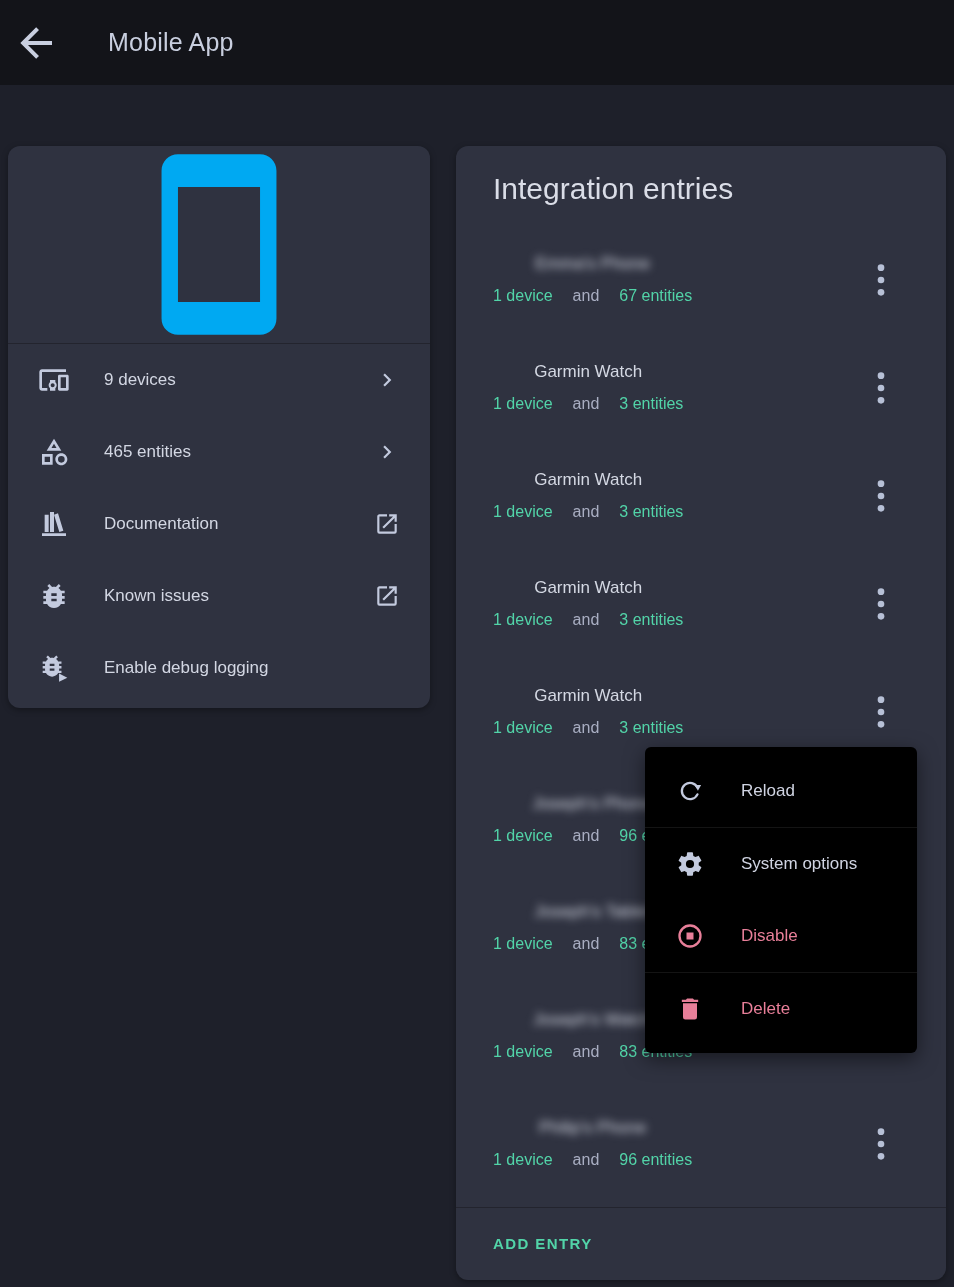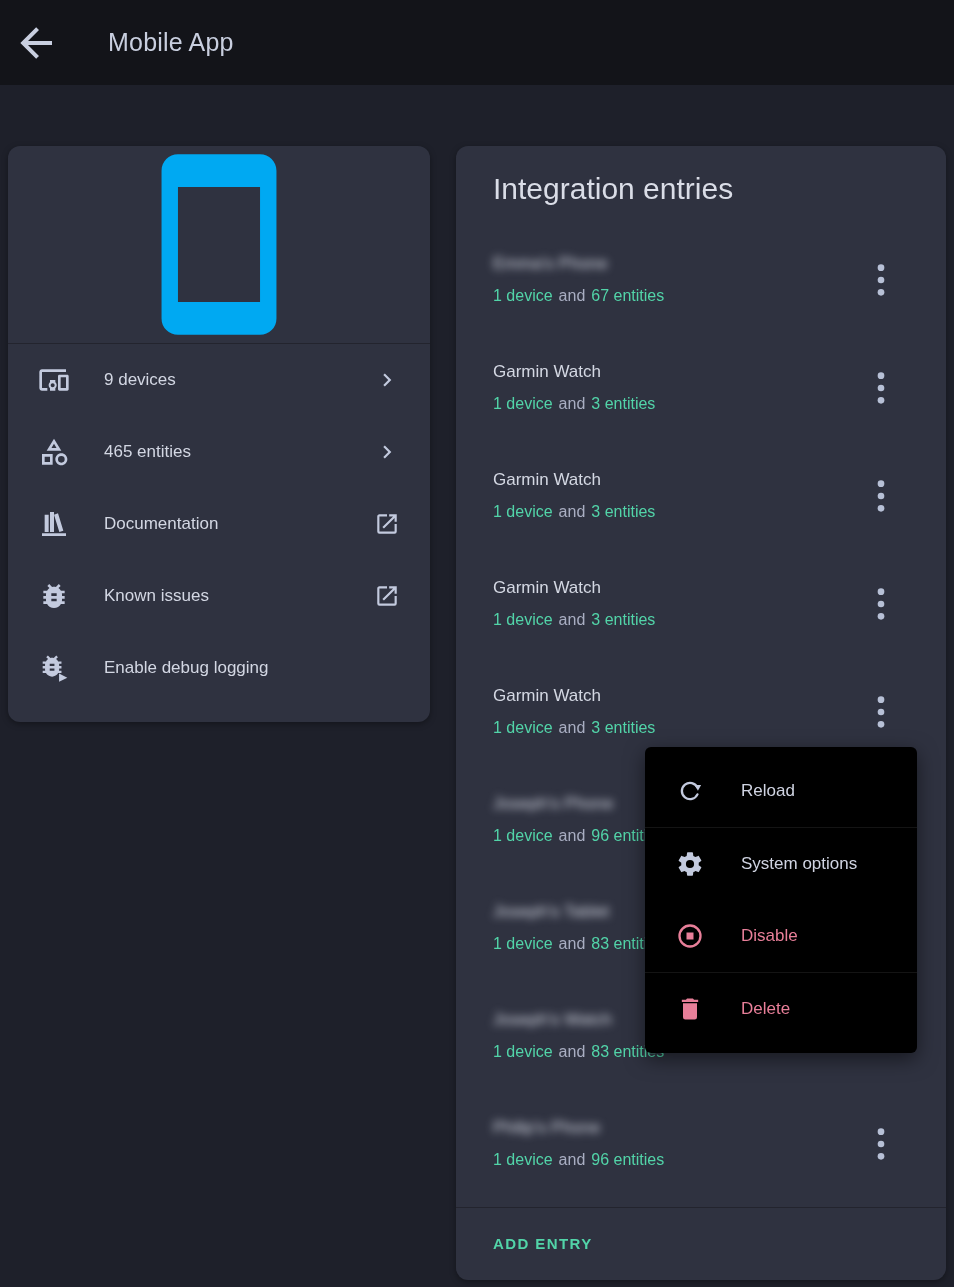--- a/index.html
+++ b/index.html
@@ -29,21 +29,21 @@
   .back-btn svg{width:27px;height:27px;}
   .page-title{
     margin:0 0 0 48px;font-size:25px;font-weight:400;color:#c9cfdf;letter-spacing:.2px;
   }
 
   
   .card{
     position:absolute;background:#2f3240;border-radius:12px;
     box-shadow:0 2px 6px rgba(0,0,0,.35);
   }
-  .info-card{left:8px;top:146px;width:422px;padding-bottom:18px;}
+  .info-card{left:8px;top:146px;width:422px;padding-bottom:4px;}
   .icon-area{height:197px;display:flex;align-items:center;justify-content:center;color:var(--blue);}
   .icon-area svg{width:138px;height:138px;}
   .card-divider{height:1px;background:#23242e;}
 
   .info-list{list-style:none;margin:0;padding:0;}
   .info-row{
     height:72px;display:flex;align-items:center;padding:0 30px;
     color:#d3d7e3;font-size:17px;cursor:pointer;
   }
   .info-row .lead{width:32px;height:32px;margin-right:34px;flex:none;color:#c3cade;}
@@ -53,23 +53,23 @@
 
   
   .entries-card{left:456px;top:146px;width:490px;height:1134px;}
   .entries-title{
     margin:24px 0 0 37px;height:38px;line-height:38px;
     font-size:30px;font-weight:400;color:#dadde7;
   }
   .entries-list{margin-top:18px;}
   .entry-row{height:108px;display:flex;align-items:center;padding-left:37px;}
   .entry-main{display:flex;flex-direction:column;gap:8px;min-width:0;}
-  .entry-name{font-size:17px;line-height:24px;color:#d4d8e3;white-space:nowrap;}
+  .entry-name{font-size:17px;line-height:24px;color:#d4d8e3;white-space:nowrap;text-align:center;}
   .entry-name.redacted{filter:blur(4px);}
-  .entry-sub{font-size:16px;line-height:24px;display:flex;gap:6px;white-space:nowrap;}
+  .entry-sub{font-size:16px;line-height:24px;display:flex;gap:20px;white-space:nowrap;}
   .entry-sub a{color:var(--green);text-decoration:none;cursor:pointer;}
   .entry-sub .join{color:#a9aec2;}
   .dots-btn{
     margin-left:auto;margin-right:45px;width:40px;height:40px;flex:none;
     border:none;background:none;padding:0;color:#b7c0d6;
     display:flex;align-items:center;justify-content:center;cursor:pointer;
   }
   .dots-btn svg{width:26px;height:26px;}
   .bottom-divider{height:1px;background:#23242e;margin-top:9px;}
   .add-row{height:71px;display:flex;align-items:center;padding-left:37px;}

